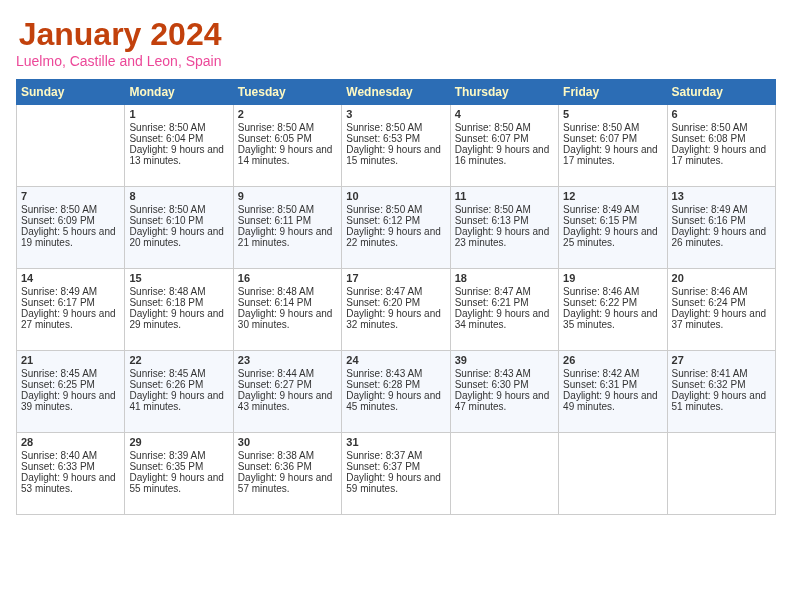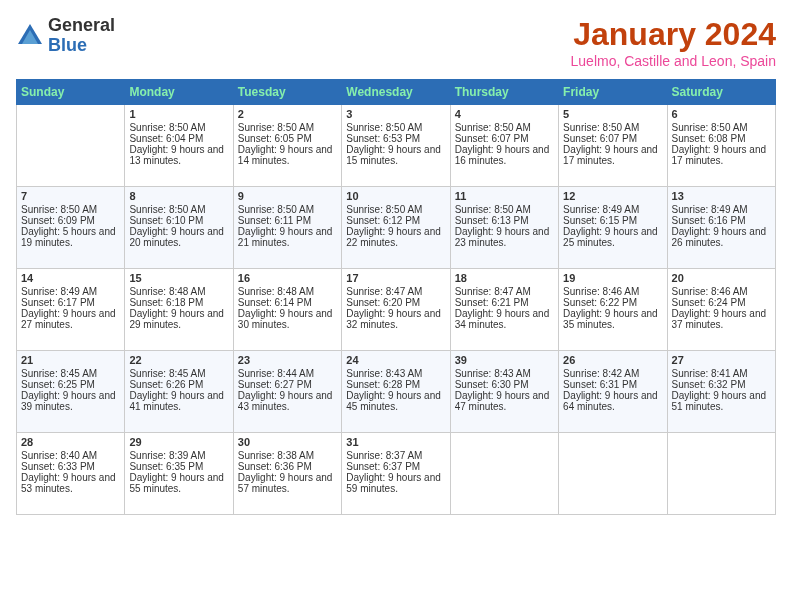--- a/index.html
+++ b/index.html
@@ -59,21 +59,21 @@
       font-size: 14px;
       color: #ec4899;
     }
     .calendar-table {
       width: 100%;
       border-collapse: collapse;
       table-layout: fixed;
     }
     .calendar-table th {
       background: #2c6db5;
-      color: #86efac;
+      color: #fef9c3;
       font-size: 12px;
       font-weight: bold;
       padding: 5px 4px;
       text-align: left;
       border: 1px solid #2c6db5;
     }
     .calendar-table td {
       border: 1px solid #ccc;
       vertical-align: top;
       padding: 3px 4px;
@@ -95,30 +95,20 @@
     }
     .row-norm td {
       background: #fff;
     }
   </style>
 </head>
 <body>
 
 <div class="page">
   <div class="header">
-    <div class="logo">
-      <svg class="logo-icon" viewBox="0 0 28 28">
-        <polygon points="14,2 26,22 2,22" fill="#2c6db5"></polygon>
-        <polygon points="14,8 22,22 6,22" fill="#5a9fd4"></polygon>
-      </svg>
-      <div class="logo-text">
-        <span class="logo-general">General</span>
-        <span class="logo-blue">Blue</span>
-      </div>
-    </div>
     <div class="title-section">
       <div class="month-title">January 2024</div>
       <div class="location">Luelmo, Castille and Leon, Spain</div>
     </div>
   </div>
 
   <table class="calendar-table">
     <thead>
       <tr>
       <th>Sunday</th>
@@ -286,21 +276,21 @@
           <td>
             <span class="day-number">39</span>
             <div>Sunrise: 8:43 AM</div>
             <div>Sunset: 6:30 PM</div>
             <div>Daylight: 9 hours and 47 minutes.</div>
           </td>
           <td>
             <span class="day-number">26</span>
             <div>Sunrise: 8:42 AM</div>
             <div>Sunset: 6:31 PM</div>
-            <div>Daylight: 9 hours and 64 minutes.</div>
+            <div>Daylight: 9 hours and 49 minutes.</div>
           </td>
           <td>
             <span class="day-number">27</span>
             <div>Sunrise: 8:41 AM</div>
             <div>Sunset: 6:32 PM</div>
             <div>Daylight: 9 hours and 51 minutes.</div>
           </td>
         </tr>
         <tr class="row-norm">
           <td>

